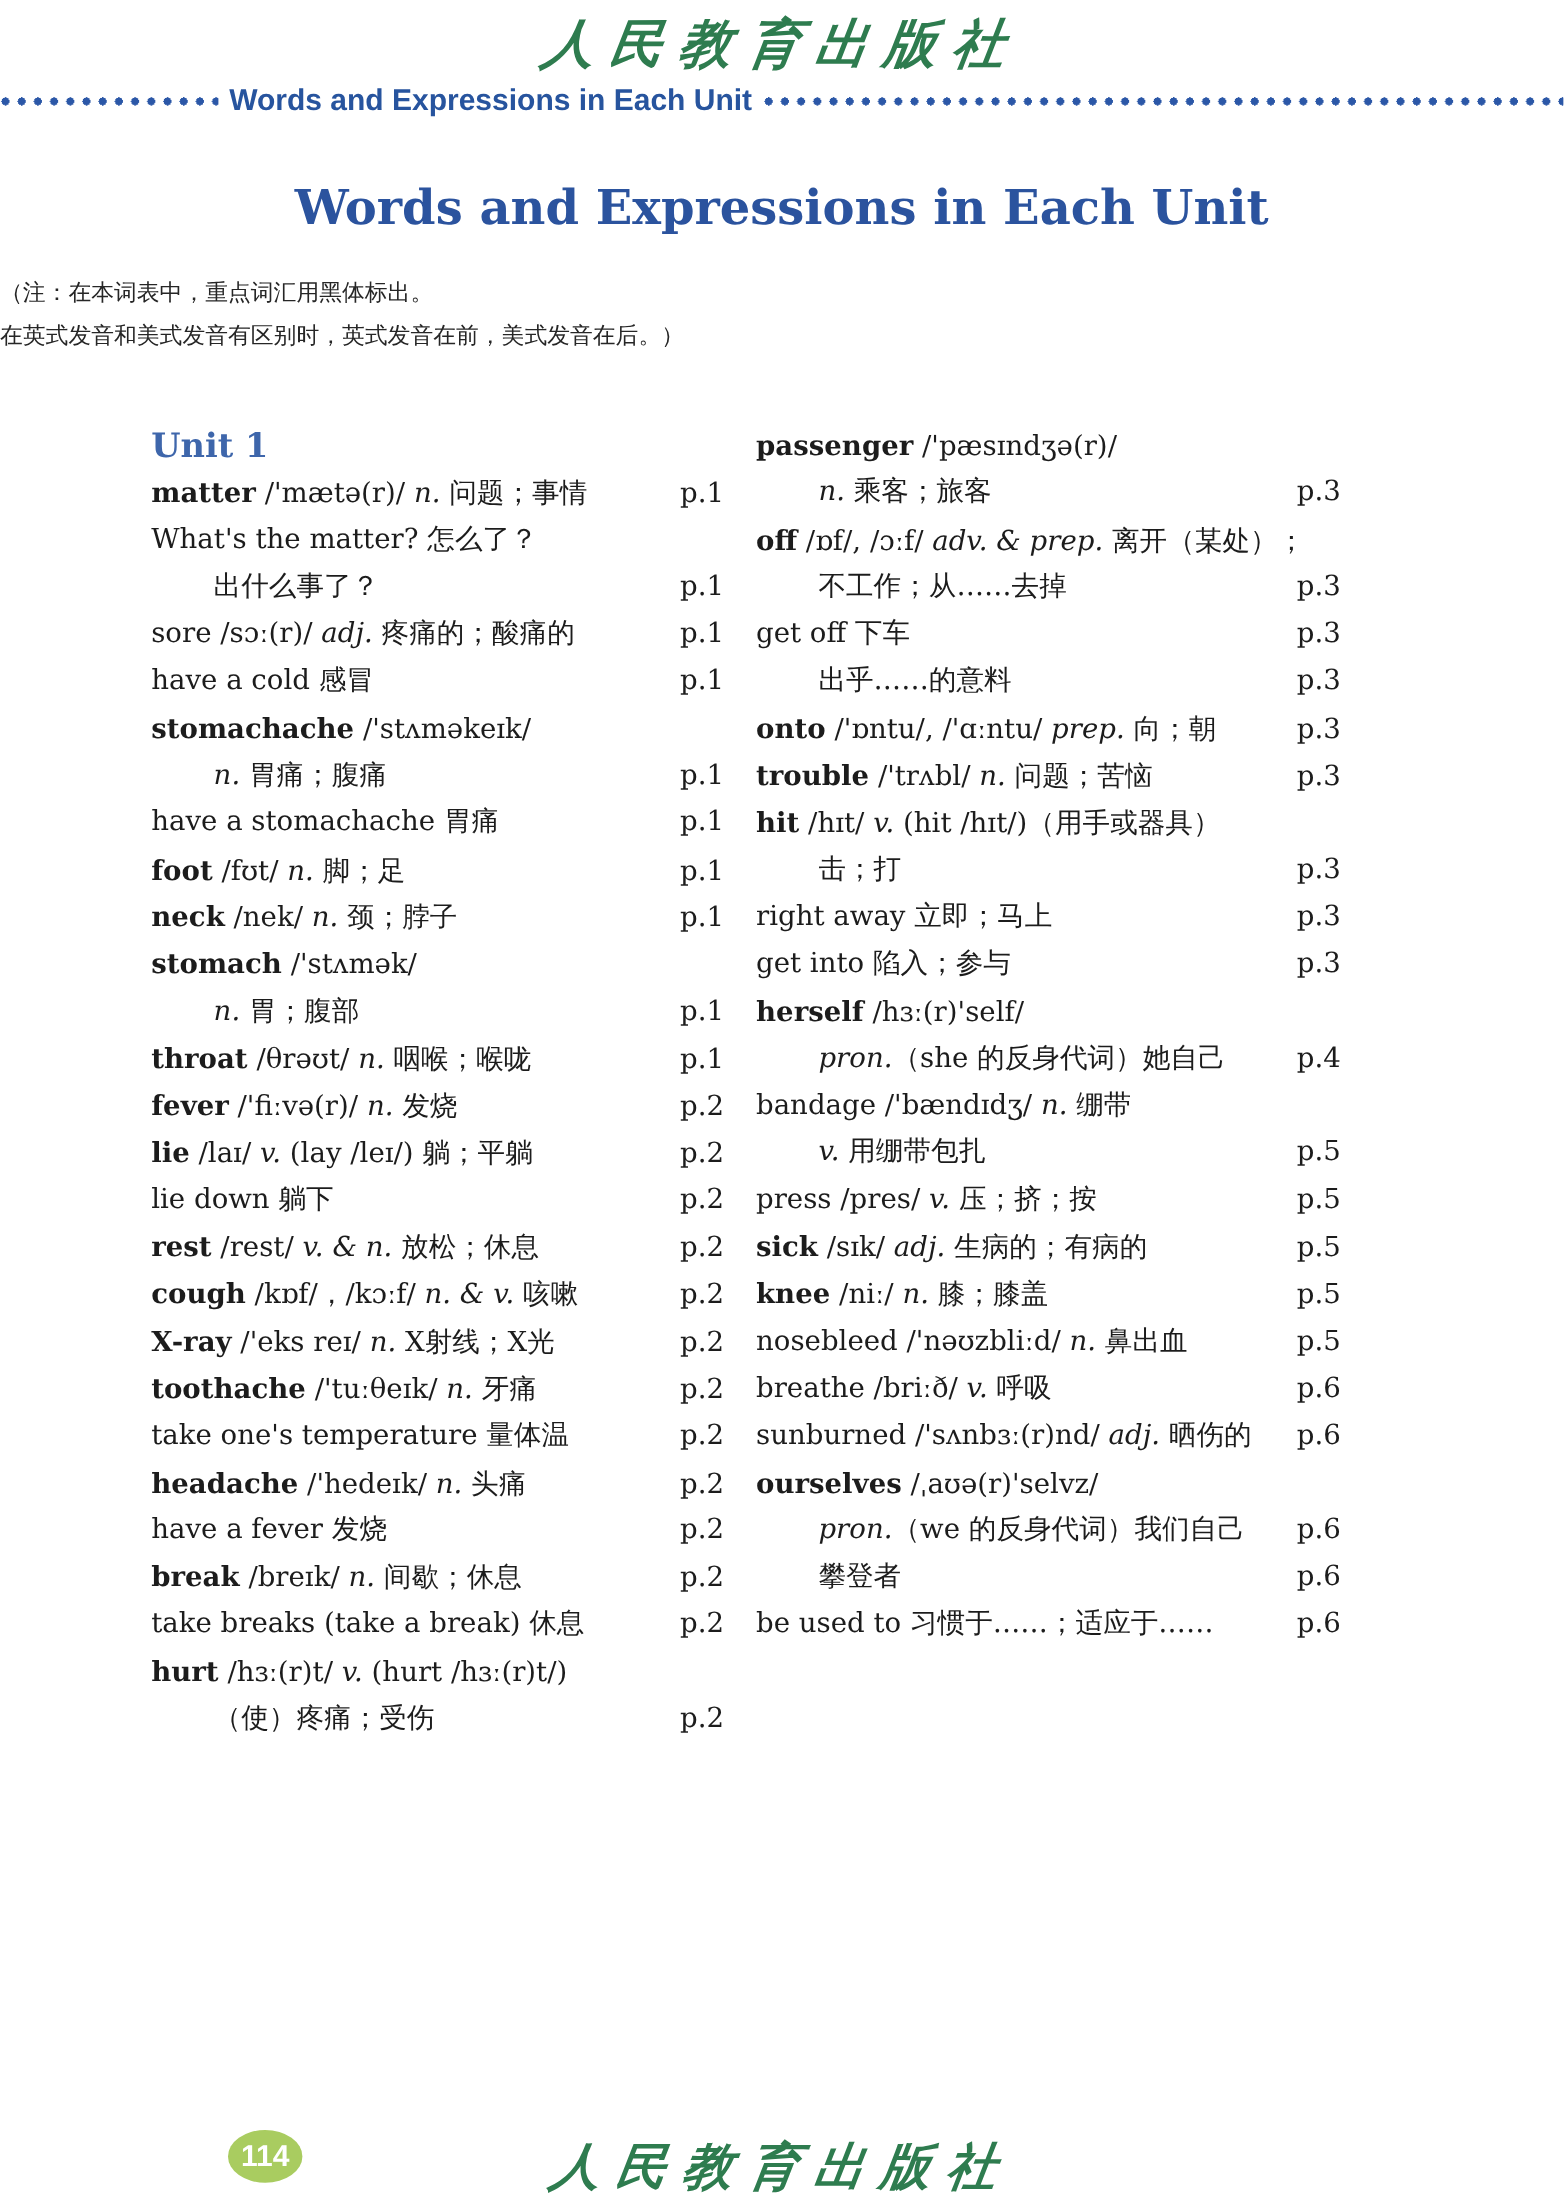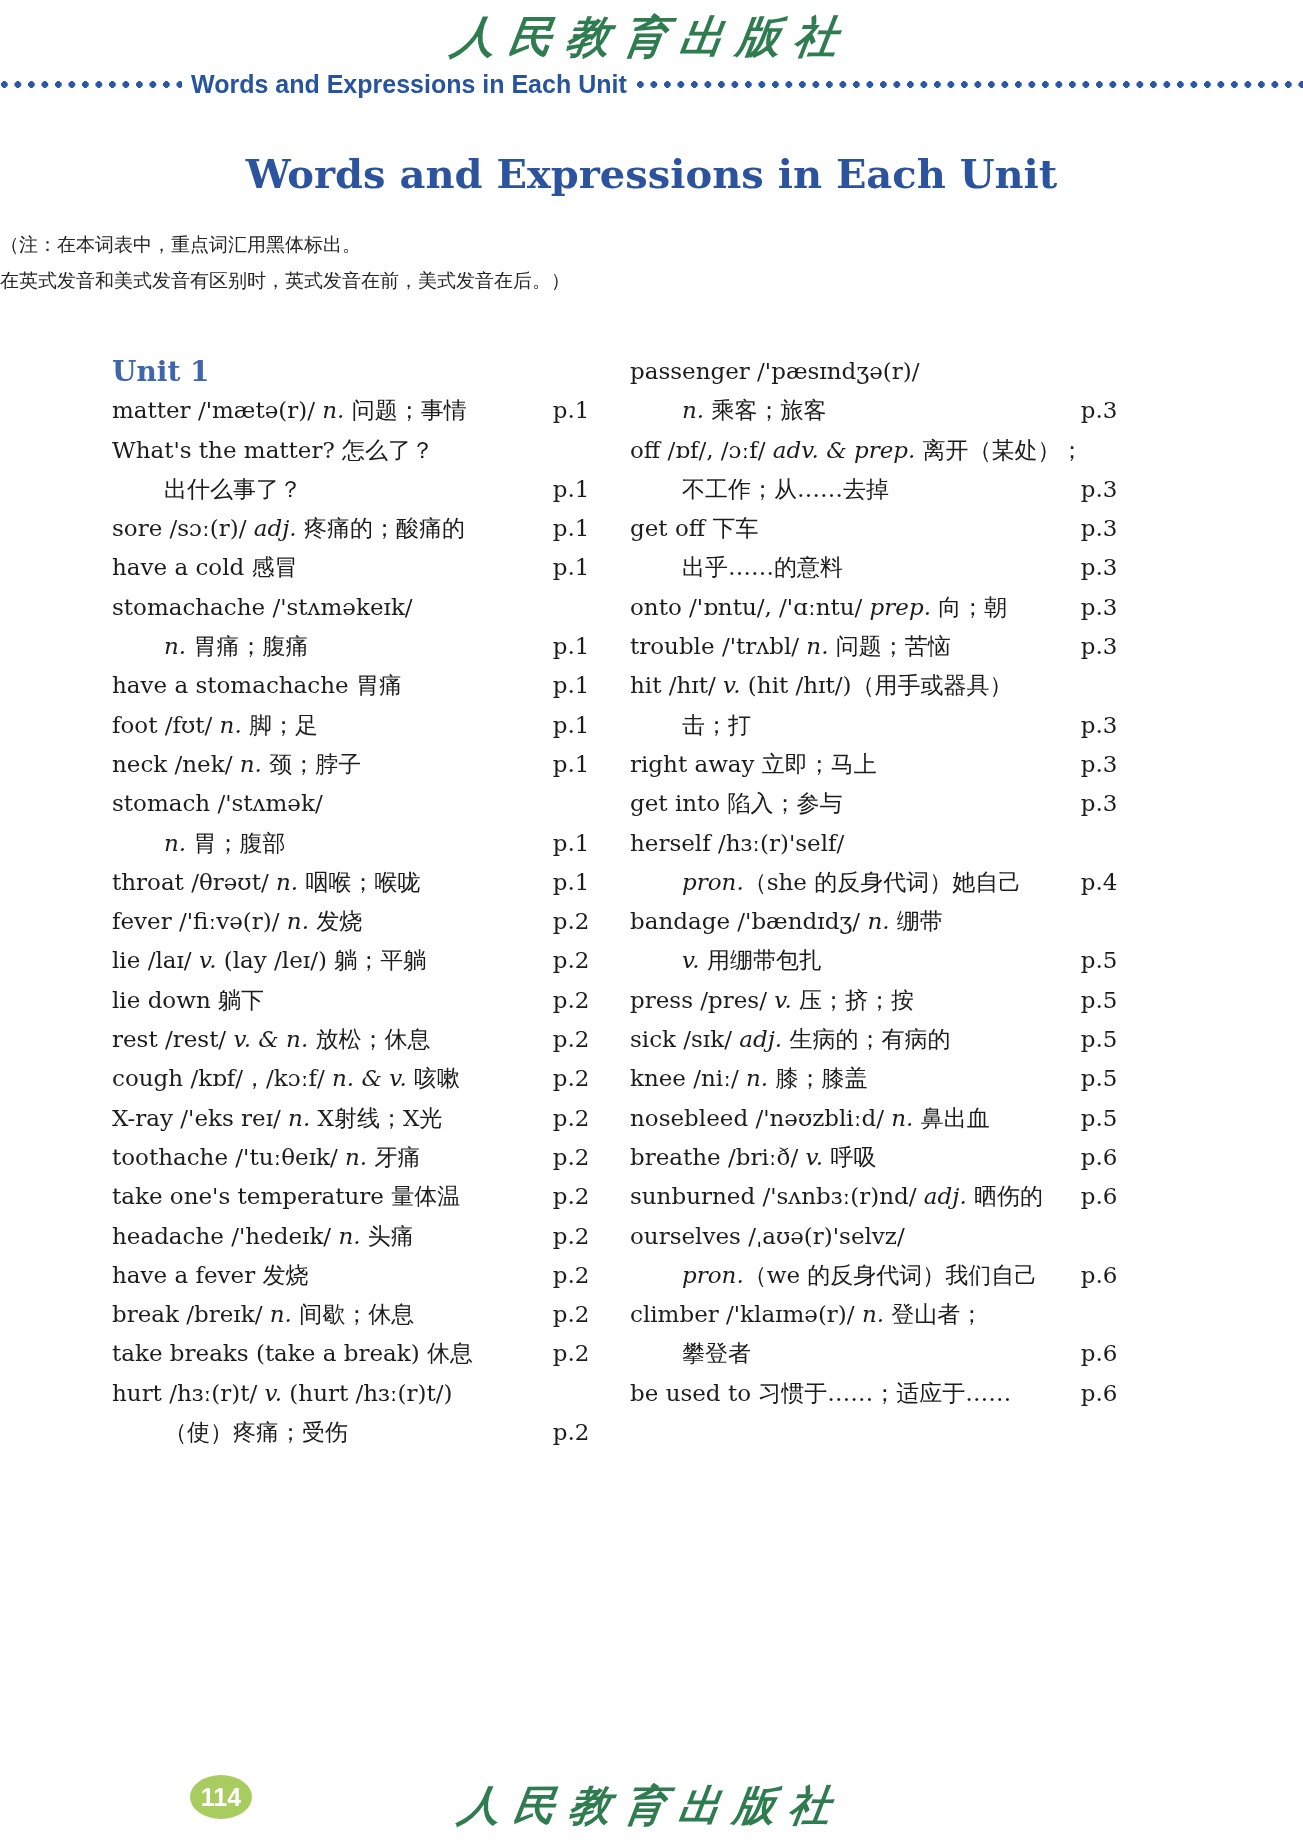--- a/index.html
+++ b/index.html
@@ -55,21 +55,21 @@
   }
   .note {
     position:absolute; top:226px; left:0; width:100%;
     font-size:19px;
     line-height:36px;
     color:#262626;
   }
 
   
   .col { position:absolute; top:352px; }
-  .col.left  { left:112px; width:486px; }
+  .col.left  { left:126px; width:486px; }
   .col.right { left:630px; width:496px; }
 
   .unit-heading {
     height:39.3px; line-height:39.3px;
     font-size:28px; font-weight:bold;
     color:#3e66ab;
   }
   .entry {
     display:flex;
     height:39.3px; line-height:39.3px;
@@ -81,21 +81,21 @@
     white-space:nowrap;
     overflow:visible;
   }
   .entry-text.indent { padding-left:52px; }
   .entry-page {
     width:54px;
     text-align:center;
     font-size:23px;
     flex:none;
   }
-  .seg-b { font-weight:normal; }
+  .seg-b { font-weight:bold; }
   .seg-i { font-style:italic; }
   .seg-r { }
 
   
   .page-badge {
     position:absolute; left:190px; top:1738px;
     width:62px; height:44px;
     background:#a9cc60;
     border-radius:50%;
     display:flex; align-items:center; justify-content:center;
@@ -329,24 +329,20 @@
       </div>
       <div class="entry">
         <div class="entry-text"><span class="seg-b">ourselves</span><span class="seg-r"> /ˌaʊə(r)'selvz/</span></div>
         <div class="entry-page"></div>
       </div>
       <div class="entry">
         <div class="entry-text indent"><span class="seg-i">pron.</span><span class="seg-r">（we 的反身代词）我们自己</span></div>
         <div class="entry-page">p.6</div>
       </div>
       <div class="entry">
-        <div class="entry-text"><span class="seg-b">climber</span><span class="seg-r"> /'klaɪmə(r)/ </span><span class="seg-i">n.</span><span class="seg-r"> 登山者；</span></div>
-        <div class="entry-page"></div>
-      </div>
-      <div class="entry">
         <div class="entry-text indent"><span class="seg-r">攀登者</span></div>
         <div class="entry-page">p.6</div>
       </div>
       <div class="entry">
         <div class="entry-text"><span class="seg-r">be used to 习惯于……；适应于……</span></div>
         <div class="entry-page">p.6</div>
       </div>
     </div>
 </div>
 

